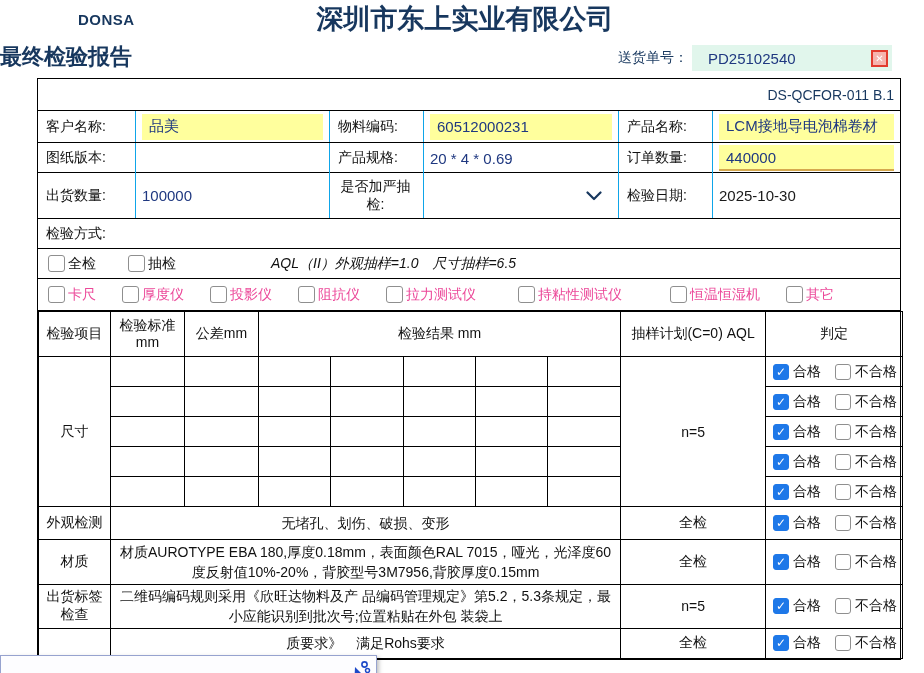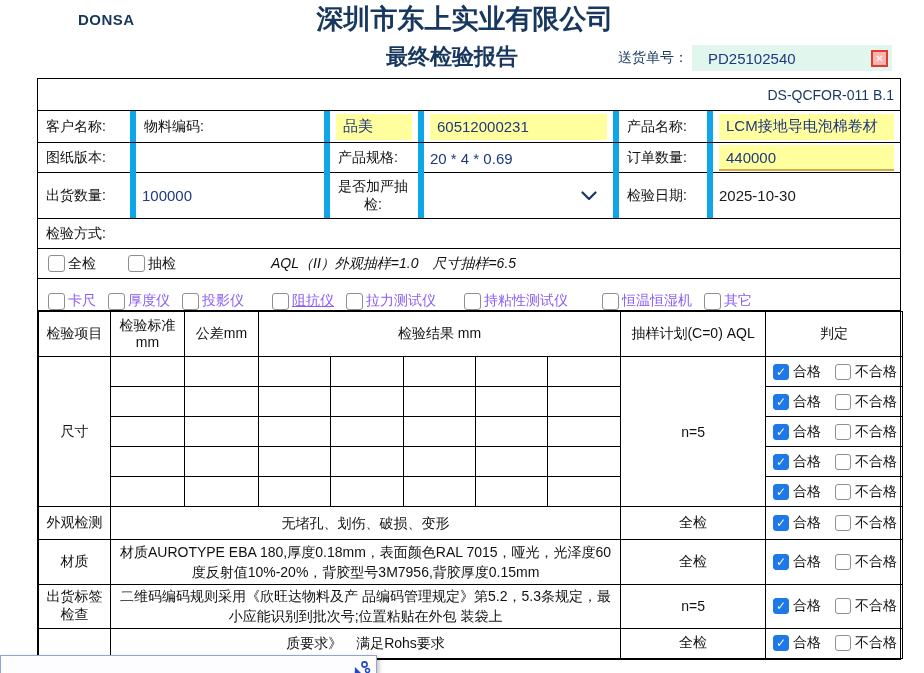--- a/index.html
+++ b/index.html
@@ -5,53 +5,53 @@
   * { margin:0; padding:0; box-sizing:border-box; }
   html,body { width:924px; height:673px; overflow:hidden; background:#fff;
     font-family:"Liberation Sans","DejaVu Sans",sans-serif; }
   .page { position:relative; width:924px; height:673px; background:#fff; }
 
   
   .logo { position:absolute; left:78px; top:11px; font-size:15px; font-weight:bold;
     color:#17375e; letter-spacing:.5px; }
   .company { position:absolute; left:0; right:0; top:1px; text-align:center;
     font-size:27px; font-weight:bold; color:#17375e;padding-left:6px; }
-  .report-title { position:absolute; left:0; top:42px; width:904px; text-align:center;
+  .report-title { position:absolute; left:0; top:42px; width:904px; text-align:left;
     font-size:22px; font-weight:bold; color:#17375e; }
   .delivery { position:absolute; left:618px; top:45px; display:flex; align-items:center; }
   .dn-label { font-size:14px; color:#17375e; margin-right:4px; }
   .dn-box { width:200px; height:26px; background:#e1f6ec; display:flex; align-items:center; }
   .dn-value { font-size:15px; color:#1f3880; padding-left:16px; flex:1; }
   .broken-img { width:17px; height:17px; margin-right:4px; border:2px solid #e23b2e;
     background:#f6b4ae; color:#fff; font-size:10px; font-weight:bold; line-height:13px;
     text-align:center; }
 
   
   .form { position:absolute; left:37px; top:78px; width:864px; border:1.5px solid #000;
     background:#fff; }
   .row { border-bottom:1px solid #000; display:flex; align-items:stretch; }
   .doc-row { height:32px; justify-content:flex-end; align-items:center;
     font-size:14px; color:#17375e; padding-right:6px; }
 
   .grid6 { display:grid; grid-template-columns:98px 194px 94px 195px 94px 1fr; }
-  .cell { border-right:6px solid #0ea5e9; display:flex; align-items:center;
+  .cell { border-right:1px solid #0ea5e9; display:flex; align-items:center;
     font-size:14px; color:#111; padding:2px 6px; }
   .cell:last-child { border-right:none; }
   .lbl { padding-left:8px; }
   .val { color:#1f3880; font-size:15px; }
   .hl { background:#ffff9d; flex:1; height:26px; display:flex; align-items:center;
     padding:0 7px; color:#1f3880; font-size:15px; }
   .hl.underlined { border-bottom:2px solid #d5a84e; }
   .r2 { height:32px; } .r3 { height:30px; } .r4 { height:46px; }
   .sec-row { height:30px; font-size:14px; color:#111; display:flex; align-items:center;
     padding-left:8px; }
   .checks-row { height:30px; display:flex; align-items:center; padding-left:10px;
     font-size:14px; color:#111; }
-  .ins-row { height:32px; display:flex; align-items:flex-end; gap:12px; padding-left:10px;
-    font-size:14px; color:#8b5cf6; }
+  .ins-row { height:32px; display:flex; align-items:center; gap:26px; padding-left:10px;
+    font-size:14px; color:#ec4899; }
   .cbgroup { display:flex; align-items:center; gap:3px; }
   .cb { width:17px; height:17px; border:1px solid #8f8f8f; border-radius:3px;
     background:#fff; display:inline-flex; align-items:center; justify-content:center;
     flex:none; }
   .cb.small { width:16px; height:16px; }
   .cb.checked { background:#1e78e8; border-color:#1e78e8; color:#fff; font-size:12px;
     font-weight:bold; }
   .aql-text { margin-left:95px;font-style:italic; }
   .select-cell { justify-content:flex-end; }
   .chev { width:16px; height:10px; margin-right:10px; }
@@ -91,24 +91,24 @@
       <span class="broken-img">✕</span>
     </span>
   </div>
 
   <div class="form">
 
     <div class="row doc-row">DS-QCFOR-011 B.1</div>
 
     <div class="row grid6 r2">
       <div class="cell lbl">客户名称:</div>
-      <div class="cell lbl">物料编码:</div>
       <div class="cell">
         <span class="hl">品美</span>
       </div>
+      <div class="cell lbl">物料编码:</div>
       <div class="cell">
         <span class="hl">60512000231</span>
       </div>
       <div class="cell lbl">产品名称:</div>
       <div class="cell">
         <span class="hl">LCM接地导电泡棉卷材</span>
       </div>
     </div>
 
     <div class="row grid6 r3">
@@ -157,21 +157,21 @@
           <span>卡尺</span>
         </span>
       <span class="cbgroup">
           <span class="cb"></span>
           <span>厚度仪</span>
         </span>
       <span class="cbgroup">
           <span class="cb"></span>
           <span>投影仪</span>
         </span>
-      <span class="cbgroup" style="margin-left:16px;text-decoration:underline;">
+      <span class="cbgroup" style="">
           <span class="cb"></span>
           <span>阻抗仪</span>
         </span>
       <span class="cbgroup">
           <span class="cb"></span>
           <span>拉力测试仪</span>
         </span>
       <span class="cbgroup" style="margin-left:16px;">
           <span class="cb"></span>
           <span>持粘性测试仪</span>

